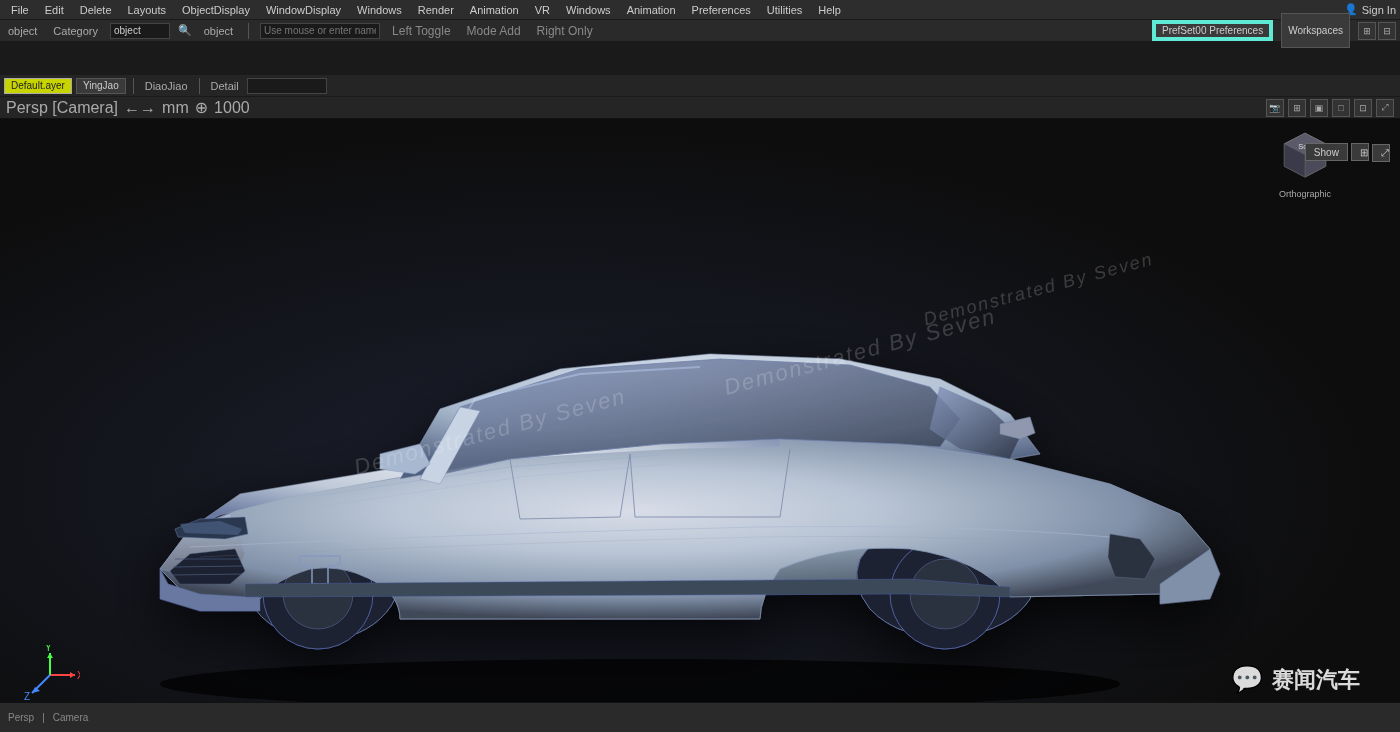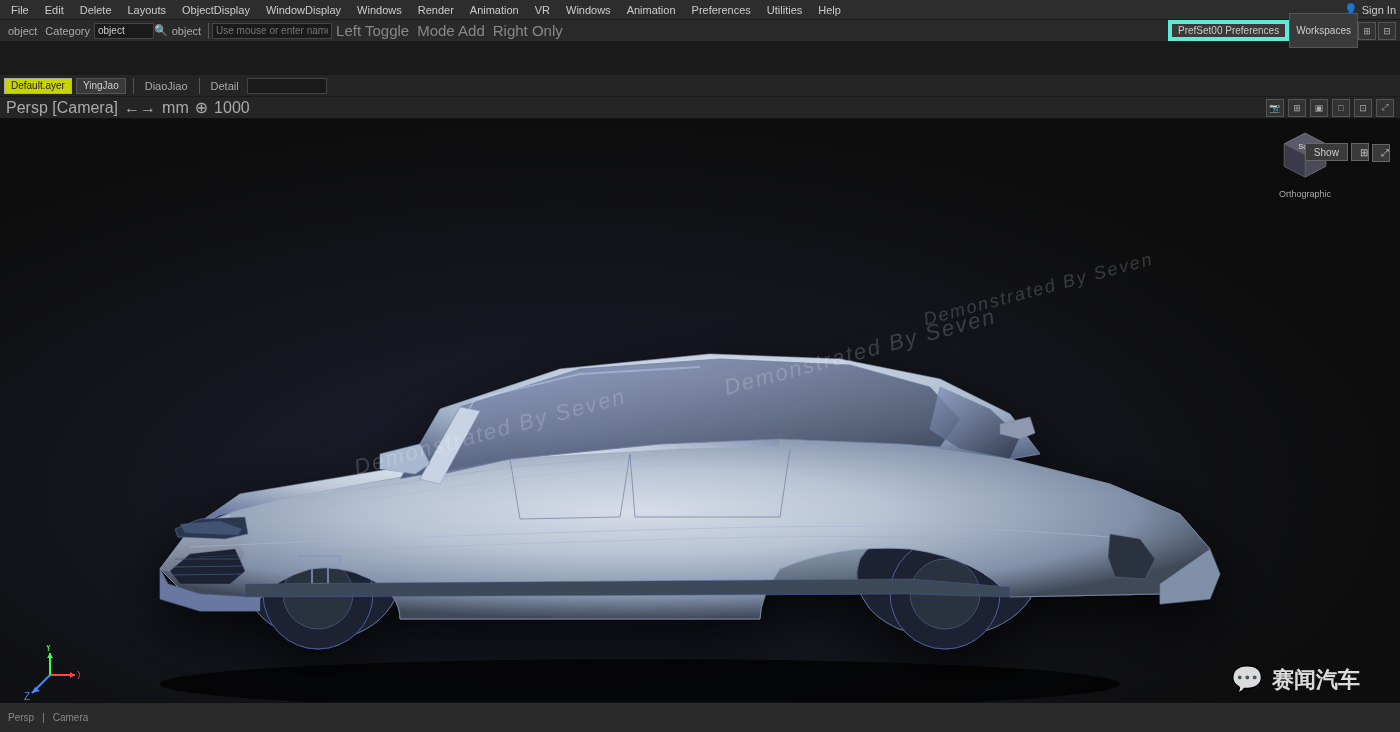--- a/index.html
+++ b/index.html
@@ -46,21 +46,21 @@
     }
 
     
     #toolbar1 {
       height: 22px;
       background: #2a2a2a;
       display: flex;
       align-items: center;
       padding: 0 4px;
       border-bottom: 1px solid #1a1a1a;
-      gap: 0;
+      gap: 8px;
     }
     .toolbar-label {
       font-size: 11px;
       color: #aaa;
       padding: 0 4px;
     }
     .toolbar-input {
       height: 16px;
       background: #1a1a1a;
       border: 1px solid #444;
@@ -82,21 +82,21 @@
       cursor: pointer;
       white-space: nowrap;
     }
     .toolbar-sep {
       width: 1px;
       height: 16px;
       background: #555;
       margin: 0 3px;
     }
     .toolbar-hint {
-      font-size: 15px;
+      font-size: 12px;
       color: #888;
       padding: 0 4px;
       white-space: nowrap;
     }
 
     
     #toolbar2 {
       height: 22px;
       background: #252525;
       display: flex;

